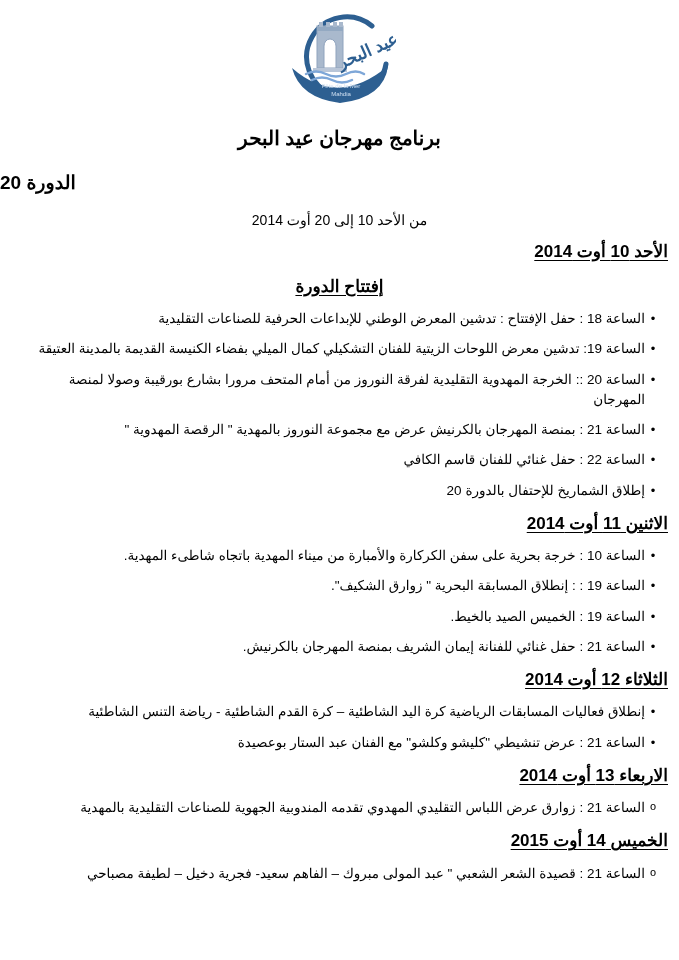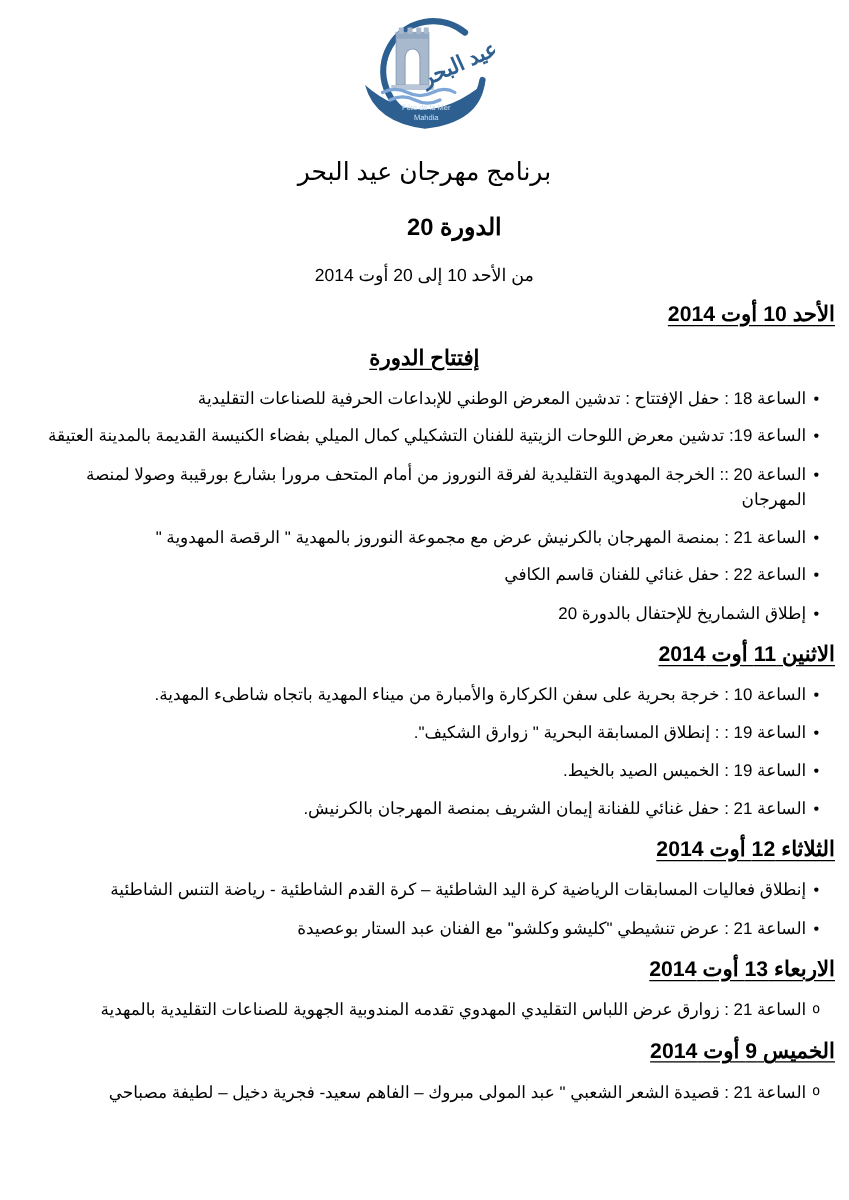--- a/index.html
+++ b/index.html
@@ -2,22 +2,22 @@
 <html lang="ar" dir="rtl"><head>
 <meta charset="utf-8">
 <style>
   html,body{margin:0;padding:0;background:#ffffff;}
   body{width:679px;height:960px;overflow:hidden;font-family:"Liberation Sans",sans-serif;color:#000;}
   .page{position:relative;width:679px;height:960px;direction:rtl;background:#fff;}
 
   .logo-wrap{text-align:center;padding-top:12px;height:98px;}
   .logo-svg{display:inline-block;}
 
-  .doc-title{font-size:20px;font-weight:normal;text-align:center;margin:16px 0 0 0;line-height:1.2;}
-  .doc-edition{font-size:19px;font-weight:bold;text-align:center;margin:22px 0 0 0;line-height:1.2;padding-left:48px;}
+  .doc-title{font-size:20px;font-weight:bold;text-align:center;margin:16px 0 0 0;line-height:1.2;}
+  .doc-edition{font-size:19px;font-weight:bold;text-align:left;margin:22px 0 0 0;line-height:1.2;}
   .doc-daterange{font-size:14px;font-weight:normal;text-align:center;margin:17px 0 0 0;line-height:1.2;}
 
   .sections{margin-top:4px;}
   .section-heading{font-size:17px;font-weight:bold;text-decoration:underline;text-underline-offset:3px;
     padding-right:11px;margin:12px 0 12px 0;line-height:1.25;}
   .sub-heading{font-size:17px;font-weight:bold;text-decoration:underline;text-underline-offset:3px;
     text-align:center;margin:14px 0 12px 0;line-height:1.25;}
 
   .section-items{padding:0 18px 0 28px;}
   .schedule-item{display:flex;align-items:flex-start;margin:0 0 10px 0;font-size:13.5px;line-height:1.5;}
@@ -132,21 +132,21 @@
       <div class="section">
         <div class="section-heading">الاربعاء 13 أوت 2014</div>
         <div class="section-items">
           <div class="schedule-item">
             <span class="bullet-marker circle">o</span>
             <span class="item-text"><span>الساعة 21 : </span><b>زوارق عرض اللباس التقليدي المهدوي</b><span> تقدمه المندوبية الجهوية للصناعات التقليدية بالمهدية</span></span>
           </div>
         </div>
       </div>
       <div class="section">
-        <div class="section-heading">الخميس 9 أوت 2014</div>
+        <div class="section-heading">الخميس 14 أوت 2015</div>
         <div class="section-items">
           <div class="schedule-item">
             <span class="bullet-marker circle">o</span>
             <span class="item-text"><span>الساعة 21 : </span><b>قصيدة الشعر الشعبي</b><span> " عبد المولى مبروك – الفاهم سعيد- فجرية دخيل – لطيفة مصباحي</span></span>
           </div>
         </div>
       </div>
     </div>
 </div>
 

